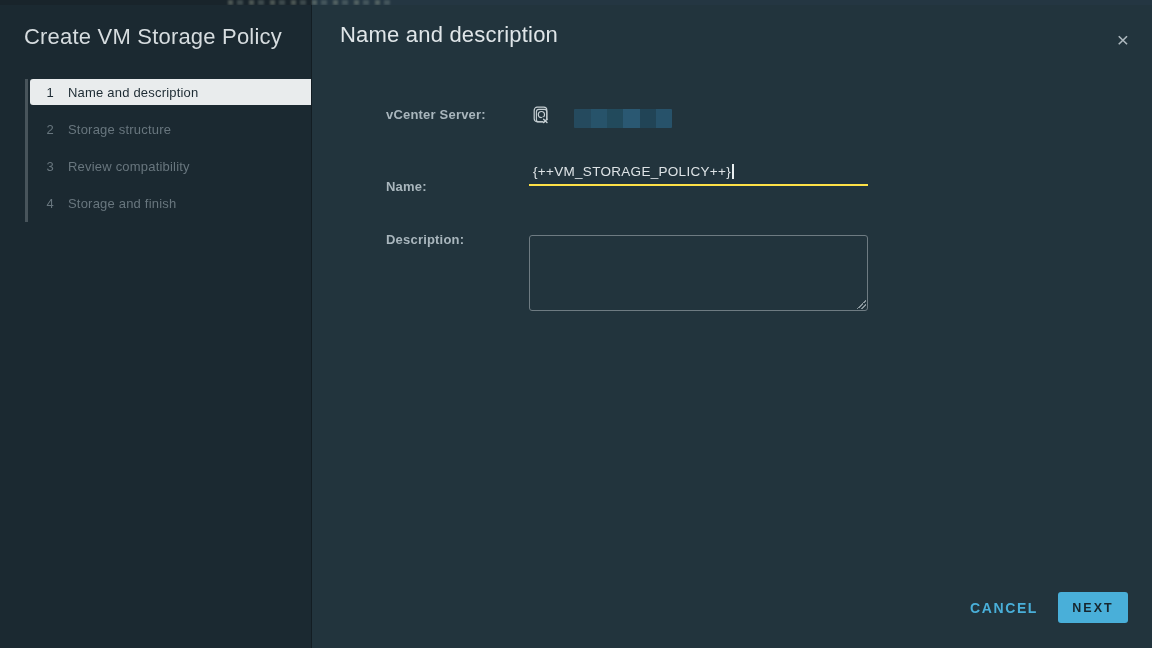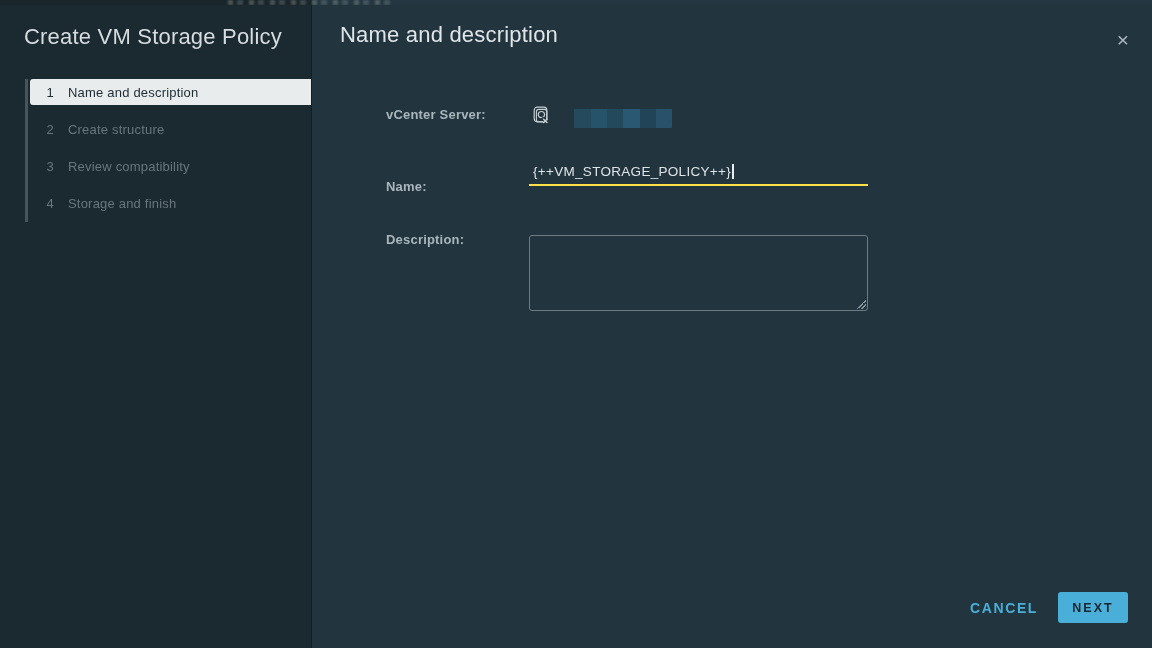--- a/index.html
+++ b/index.html
@@ -154,21 +154,21 @@
 <div class="wizard-sidebar">
   <div class="wizard-title">Create VM Storage Policy</div>
   <div class="steps-track"></div>
   <div class="steps">
     <div class="step-row active">
       <span class="step-number">1</span>
       <span class="step-label">Name and description</span>
     </div>
     <div class="step-row">
       <span class="step-number">2</span>
-      <span class="step-label">Create structure</span>
+      <span class="step-label">Storage structure</span>
     </div>
     <div class="step-row">
       <span class="step-number">3</span>
       <span class="step-label">Review compatibility</span>
     </div>
     <div class="step-row">
       <span class="step-number">4</span>
       <span class="step-label">Storage and finish</span>
     </div>
   </div>

